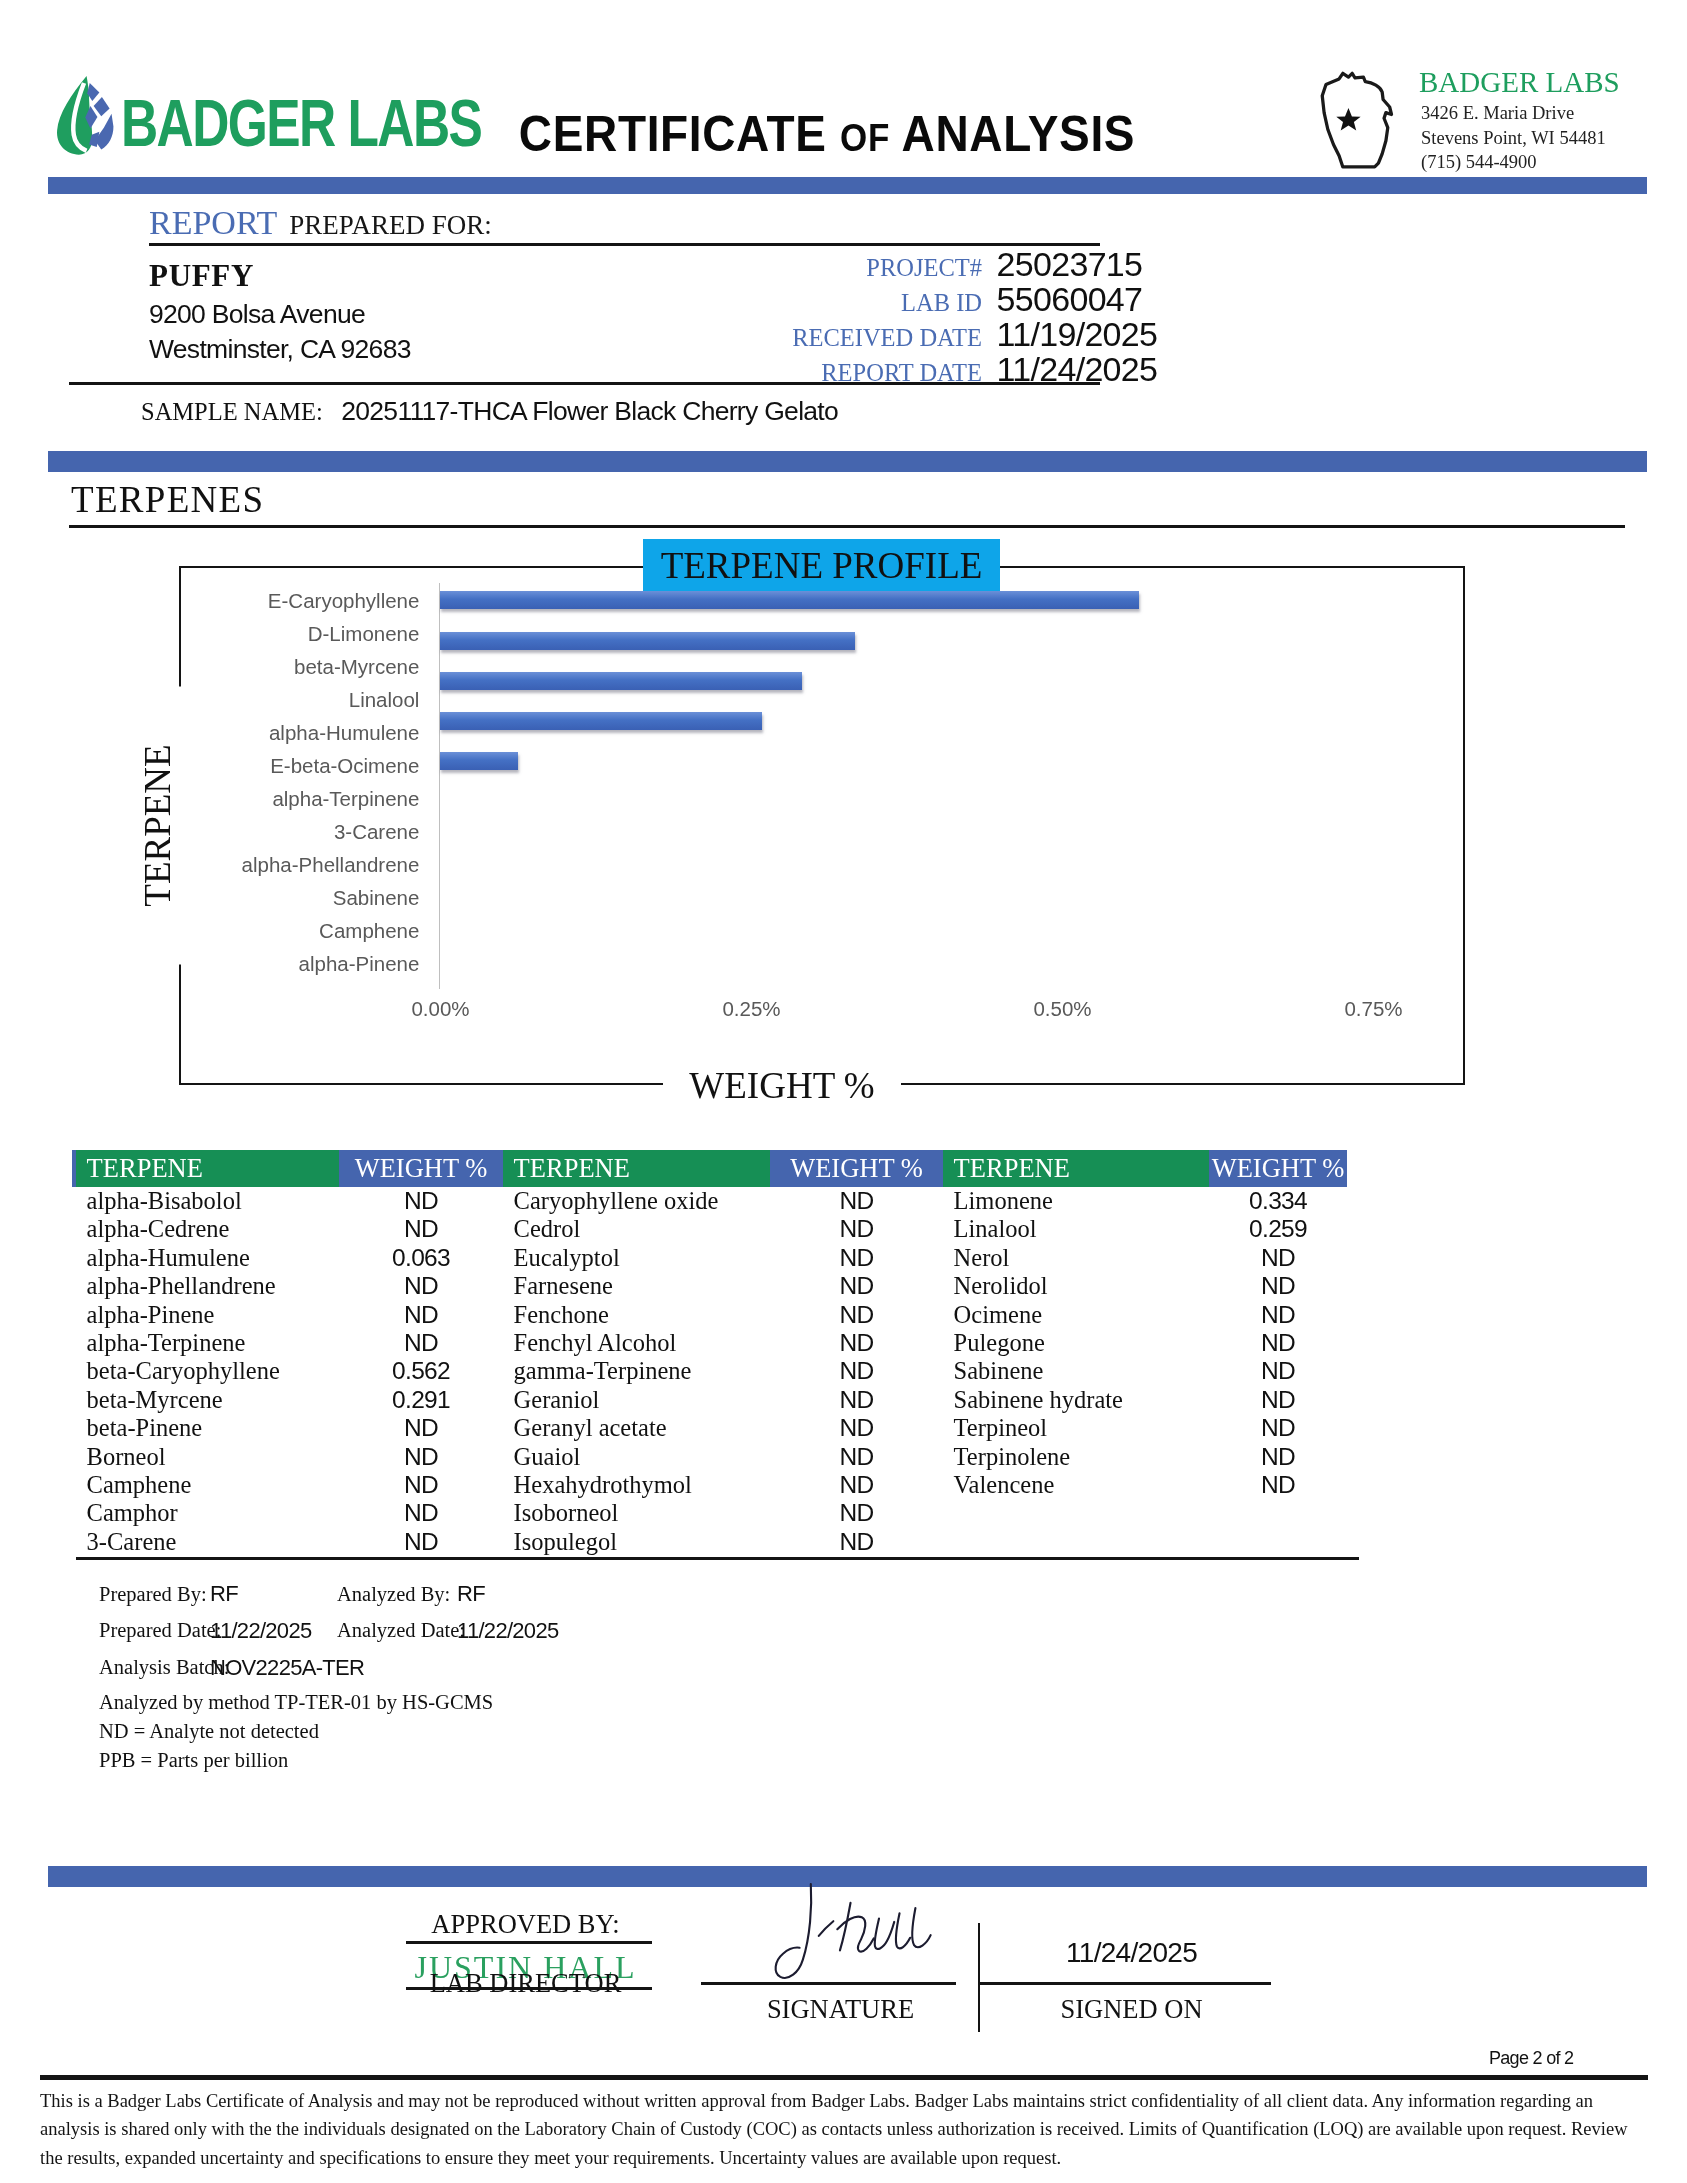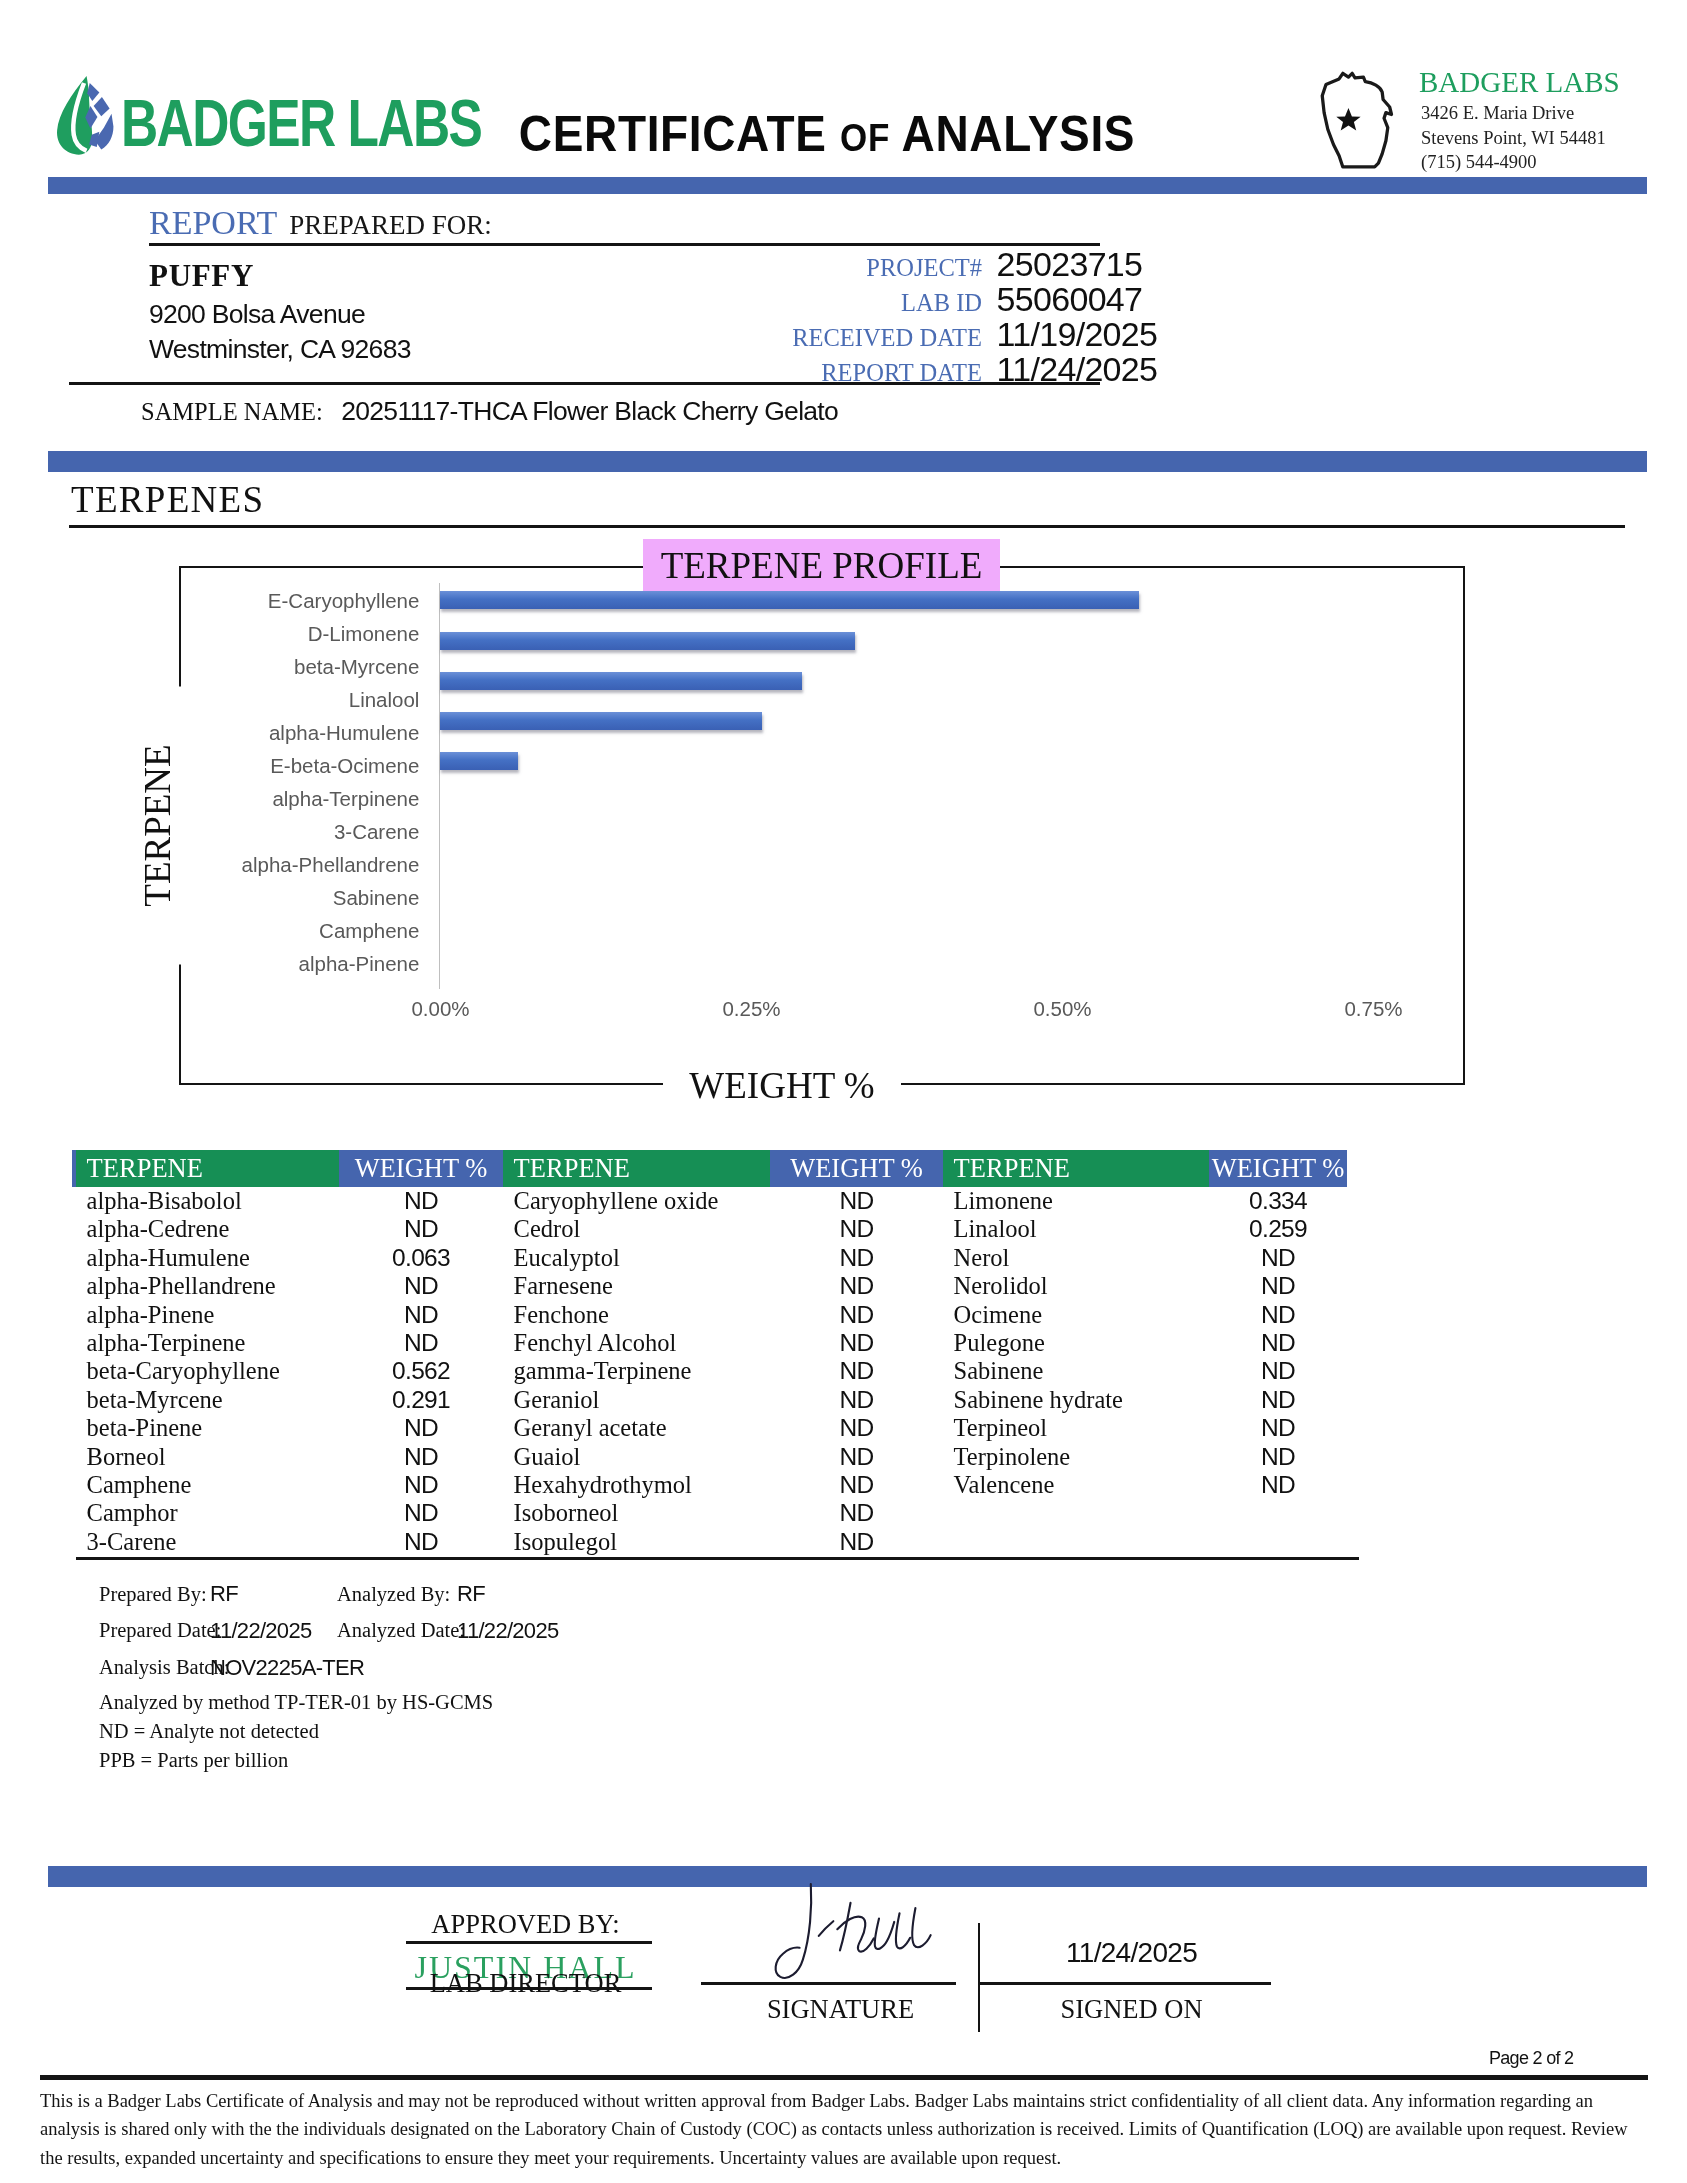--- a/index.html
+++ b/index.html
@@ -44,21 +44,21 @@
   .sample-row { left:141px; top:396px; display:flex; align-items:baseline; }
   .sample-label { font-size:24.5px; }
   .sample-value { margin-left:18.5px; font-size:26.5px; }
 
   
   .sec-title { left:71px; top:478px; font-size:37px; letter-spacing:1.3px; }
 
   .chart-box { left:179px; top:566px; width:1282px; height:515px; border:2.6px solid #141414; }
   .chart-title {
     left:calc(50% - 179px); top:-29px; width:357px; height:53px; line-height:53px;
-    text-align:center; background:#f0abfc; font-size:37px; white-space:nowrap;
+    text-align:center; background:#0ea5e9; font-size:37px; white-space:nowrap;
   }
   .chart-xlabel {
     left:calc(50% - 159px); bottom:-29px; width:238px; height:53px; line-height:53px;
     text-align:center; background:#fff; font-size:37px; white-space:nowrap;
   }
   .chart-ylabel {
     left:-163px; top:calc(50% - 26.5px); width:278px; height:53px; line-height:53px;
     text-align:center; background:#fff; font-size:37px; transform:rotate(-90deg);
     white-space:nowrap;
   }

